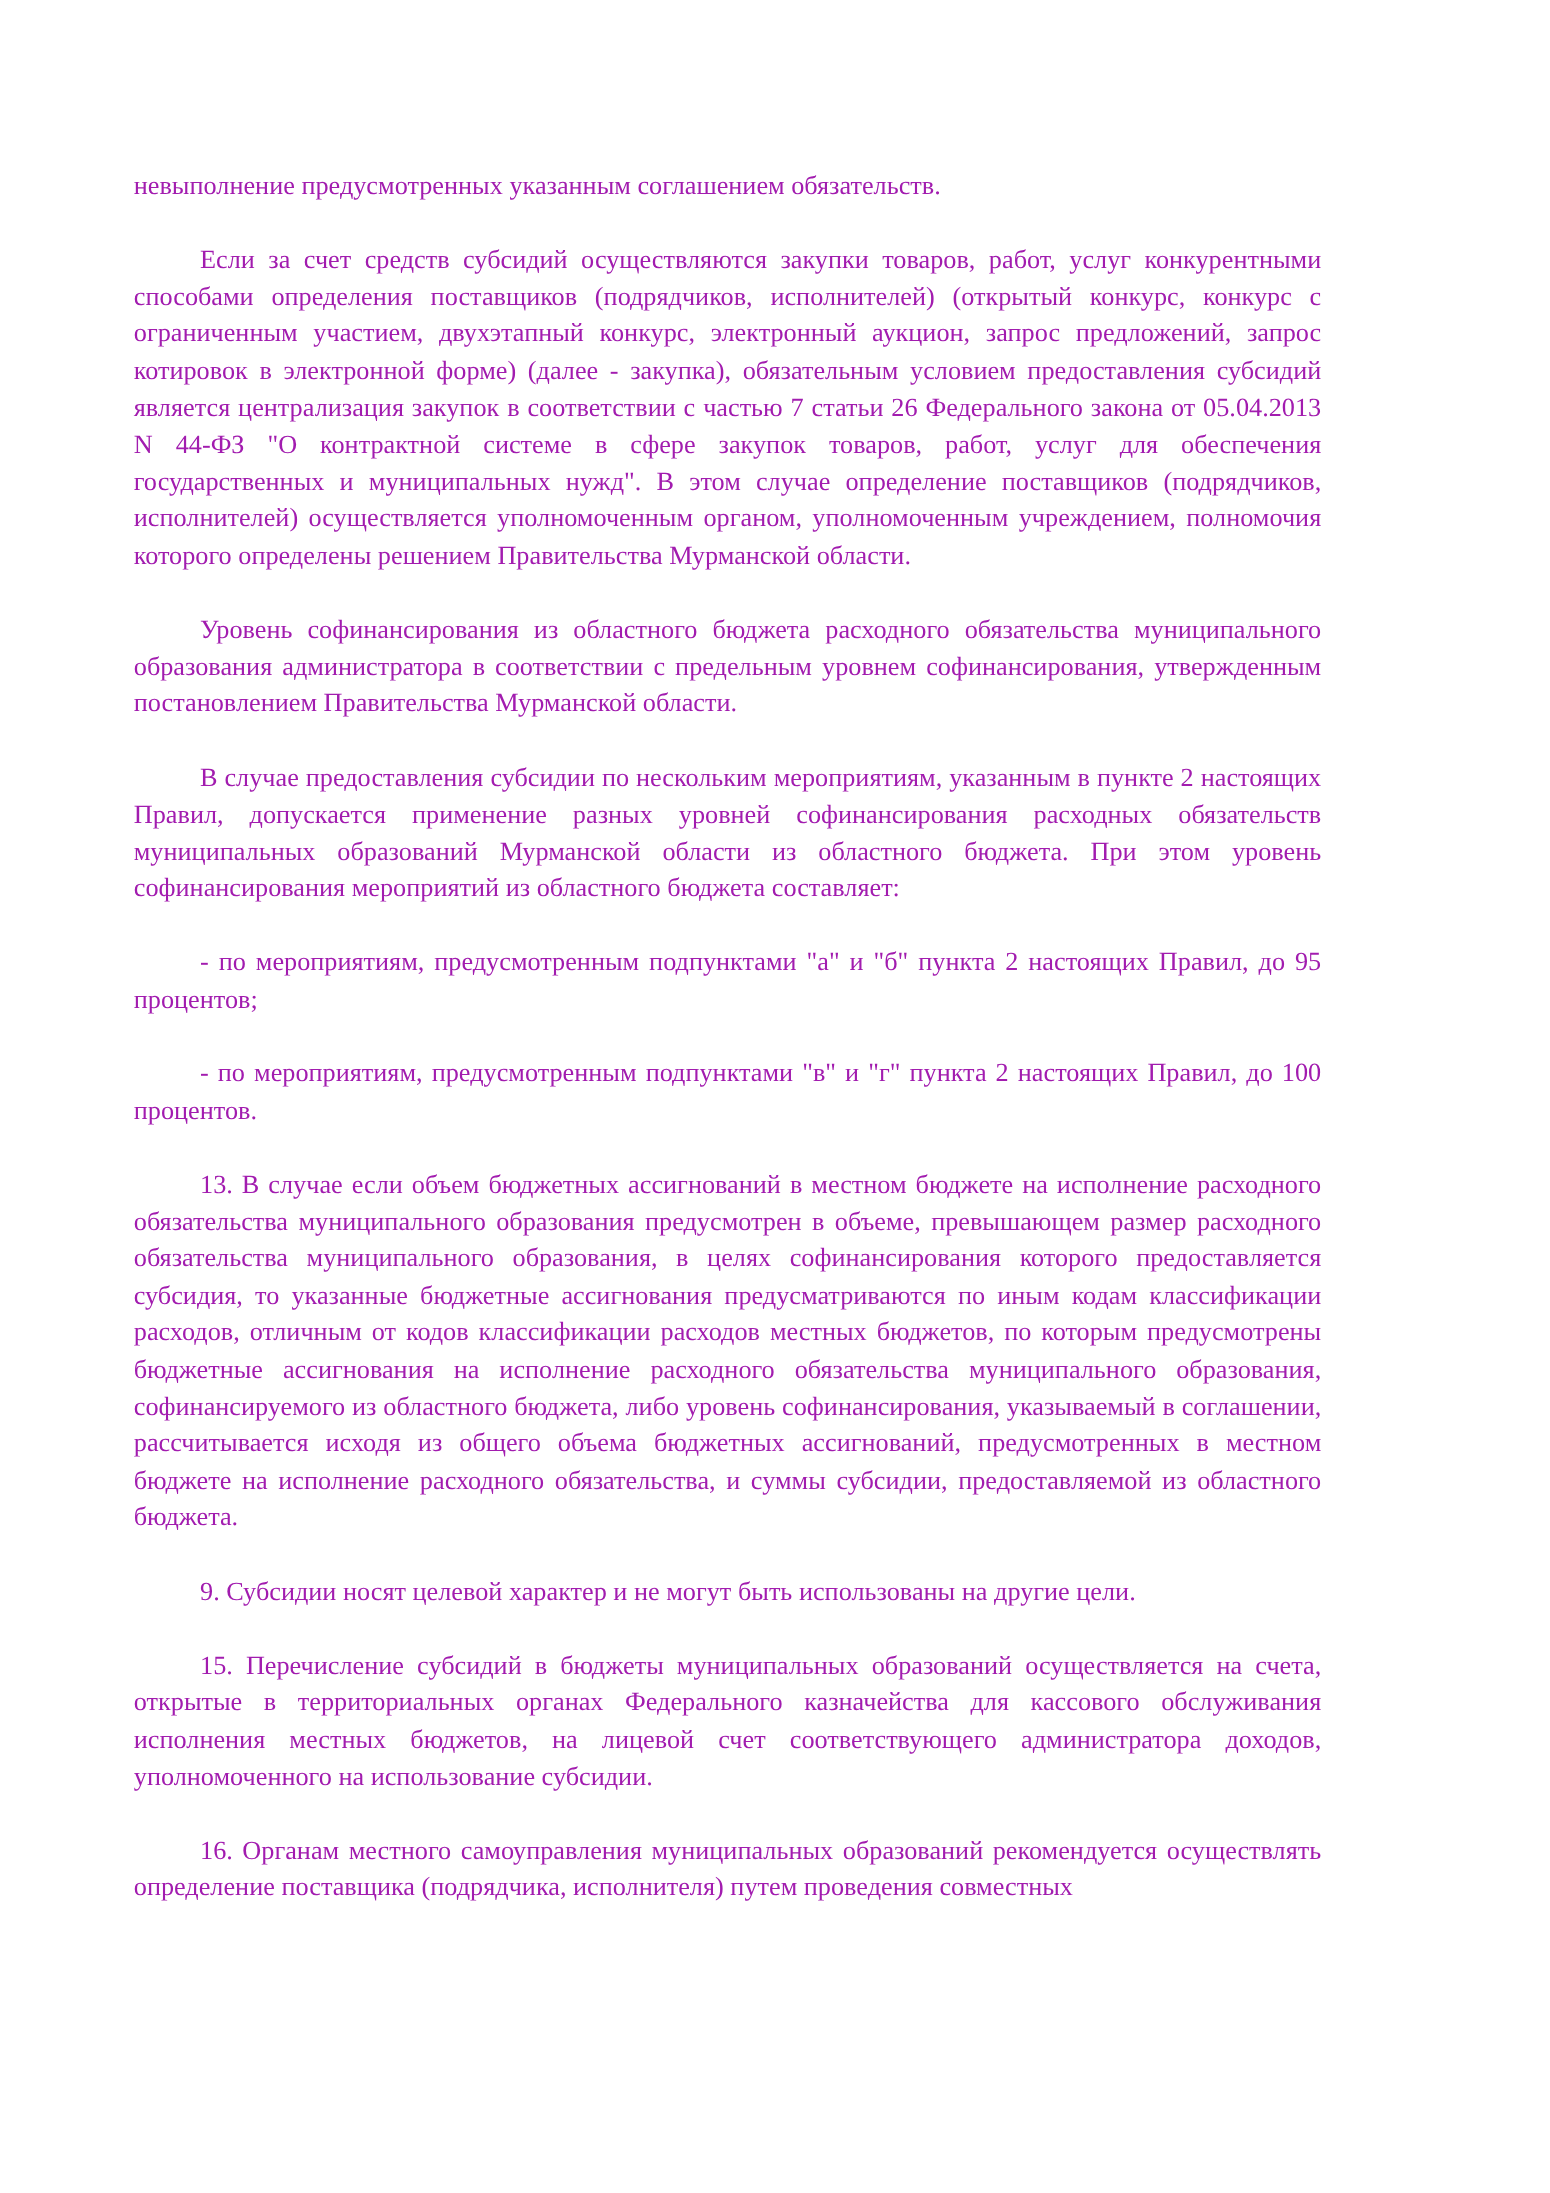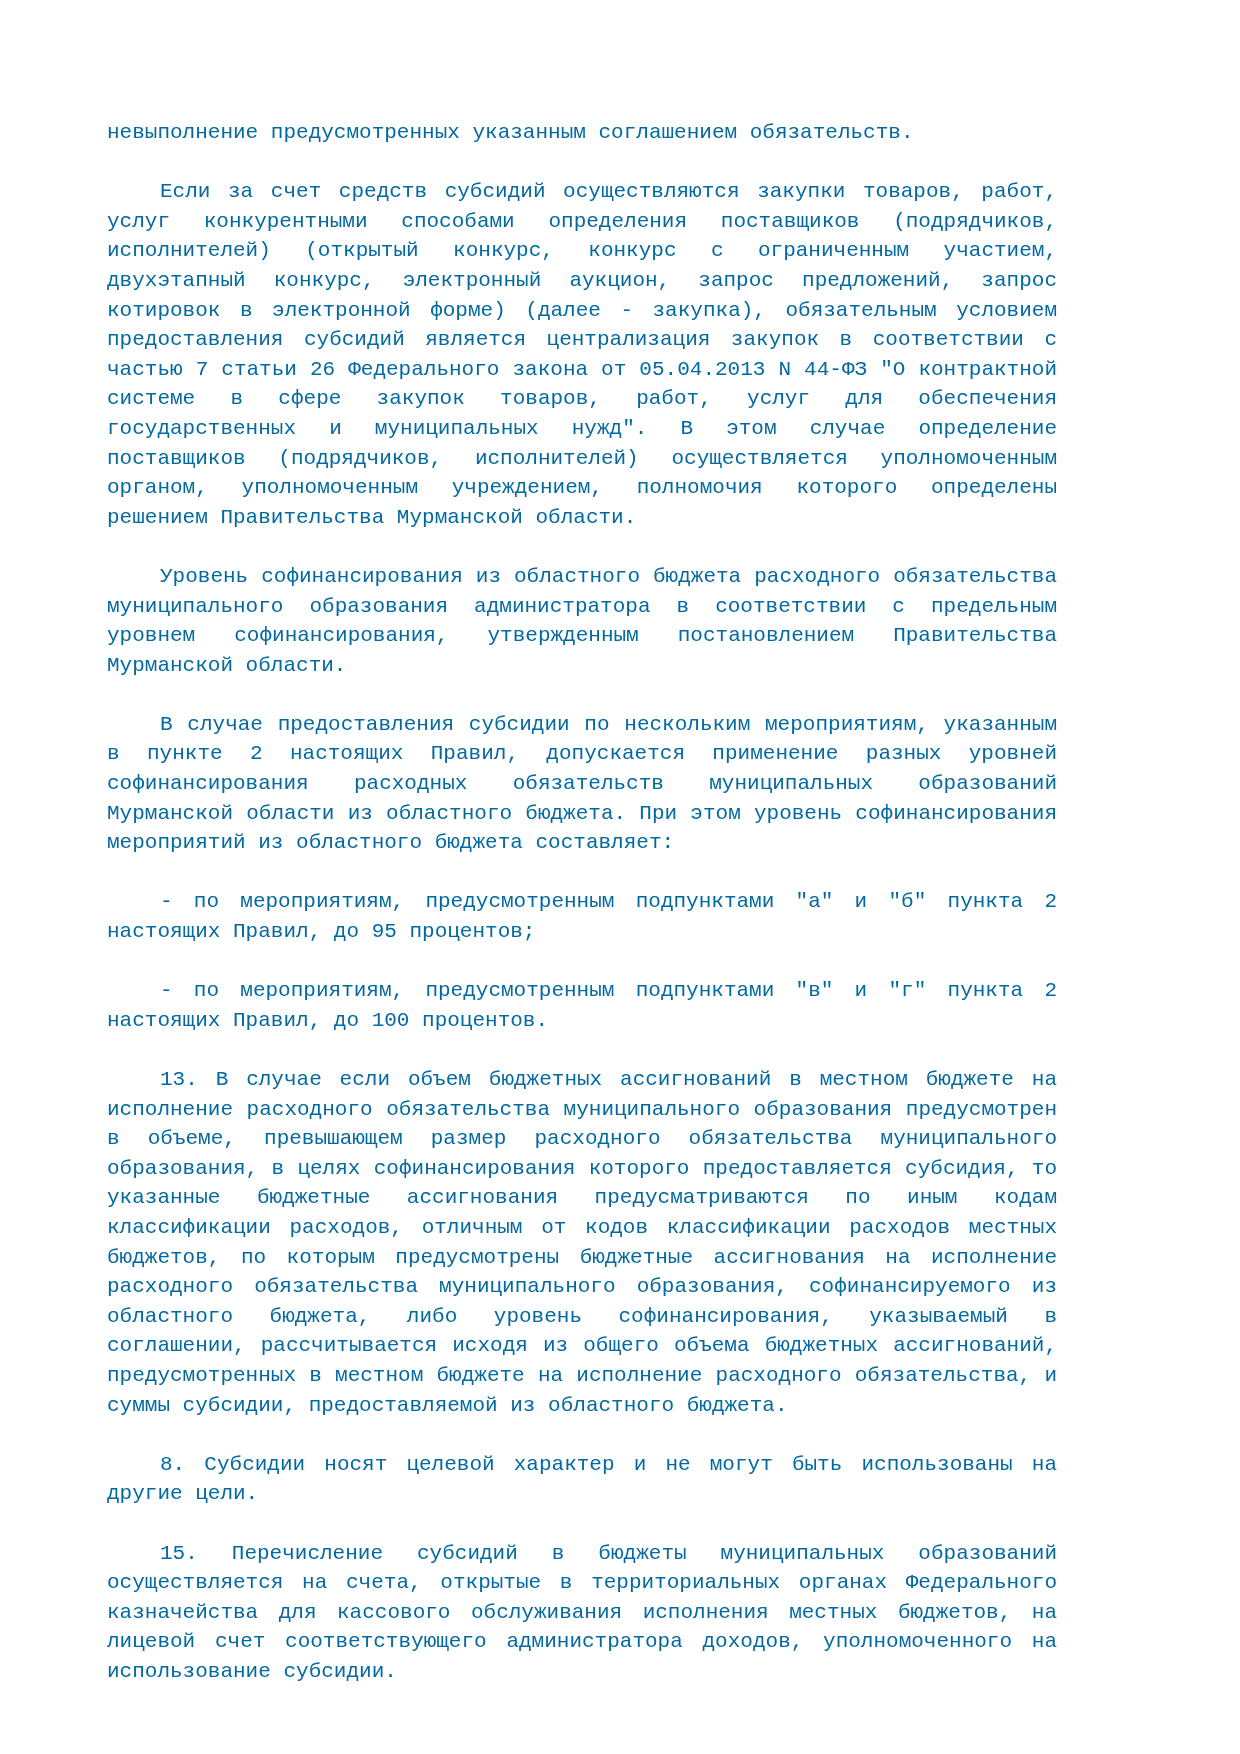--- a/index.html
+++ b/index.html
@@ -1,39 +1,40 @@
 <!DOCTYPE html>
 <html><head>
 <meta charset="utf-8">
 <style>
   html, body { margin: 0; padding: 0; background: #ffffff; }
   body { width: 1240px; height: 1754px; position: relative; overflow: hidden; }
   .page {
     position: absolute;
     left: 107px;
-    top: 118px;
+    top: 134px;
     width: 950px;
-    font-family: Liberation Mono, monospace;
+    font-family: Liberation Serif, serif;
     font-size: 21px;
     line-height: 29.6px;
-    color: #0369a1;
+    color: #a21caf;
   }
   .p {
     margin: 0 0 29.6px 0;
     text-align: justify;
     text-align-last: left;
   }
   .indent { text-indent: 53px; }
 </style>
 </head>
 <body>
 
 <div class="page">
   <p class="p">невыполнение предусмотренных указанным соглашением обязательств.</p>
   <p class="p indent">Если за счет средств субсидий осуществляются закупки товаров, работ, услуг конкурентными способами определения поставщиков (подрядчиков, исполнителей) (открытый конкурс, конкурс с ограниченным участием, двухэтапный конкурс, электронный аукцион, запрос предложений, запрос котировок в электронной форме) (далее - закупка), обязательным условием предоставления субсидий является централизация закупок в соответствии с частью 7 статьи 26 Федерального закона от 05.04.2013 N 44-ФЗ "О контрактной системе в сфере закупок товаров, работ, услуг для обеспечения государственных и муниципальных нужд". В этом случае определение поставщиков (подрядчиков, исполнителей) осуществляется уполномоченным органом, уполномоченным учреждением, полномочия которого определены решением Правительства Мурманской области.</p>
   <p class="p indent">Уровень софинансирования из областного бюджета расходного обязательства муниципального образования администратора в соответствии с предельным уровнем софинансирования, утвержденным постановлением Правительства Мурманской области.</p>
   <p class="p indent">В случае предоставления субсидии по нескольким мероприятиям, указанным в пункте 2 настоящих Правил, допускается применение разных уровней софинансирования расходных обязательств муниципальных образований Мурманской области из областного бюджета. При этом уровень софинансирования мероприятий из областного бюджета составляет:</p>
   <p class="p indent">- по мероприятиям, предусмотренным подпунктами "а" и "б" пункта 2 настоящих Правил, до 95 процентов;</p>
   <p class="p indent">- по мероприятиям, предусмотренным подпунктами "в" и "г" пункта 2 настоящих Правил, до 100 процентов.</p>
   <p class="p indent">13. В случае если объем бюджетных ассигнований в местном бюджете на исполнение расходного обязательства муниципального образования предусмотрен в объеме, превышающем размер расходного обязательства муниципального образования, в целях софинансирования которого предоставляется субсидия, то указанные бюджетные ассигнования предусматриваются по иным кодам классификации расходов, отличным от кодов классификации расходов местных бюджетов, по которым предусмотрены бюджетные ассигнования на исполнение расходного обязательства муниципального образования, софинансируемого из областного бюджета, либо уровень софинансирования, указываемый в соглашении, рассчитывается исходя из общего объема бюджетных ассигнований, предусмотренных в местном бюджете на исполнение расходного обязательства, и суммы субсидии, предоставляемой из областного бюджета.</p>
-  <p class="p indent">8. Субсидии носят целевой характер и не могут быть использованы на другие цели.</p>
+  <p class="p indent">9. Субсидии носят целевой характер и не могут быть использованы на другие цели.</p>
   <p class="p indent">15. Перечисление субсидий в бюджеты муниципальных образований осуществляется на счета, открытые в территориальных органах Федерального казначейства для кассового обслуживания исполнения местных бюджетов, на лицевой счет соответствующего администратора доходов, уполномоченного на использование субсидии.</p>
+  <p class="p indent">16. Органам местного самоуправления муниципальных образований рекомендуется осуществлять определение поставщика (подрядчика, исполнителя) путем проведения совместных</p>
 </div>
 
 </body></html>

